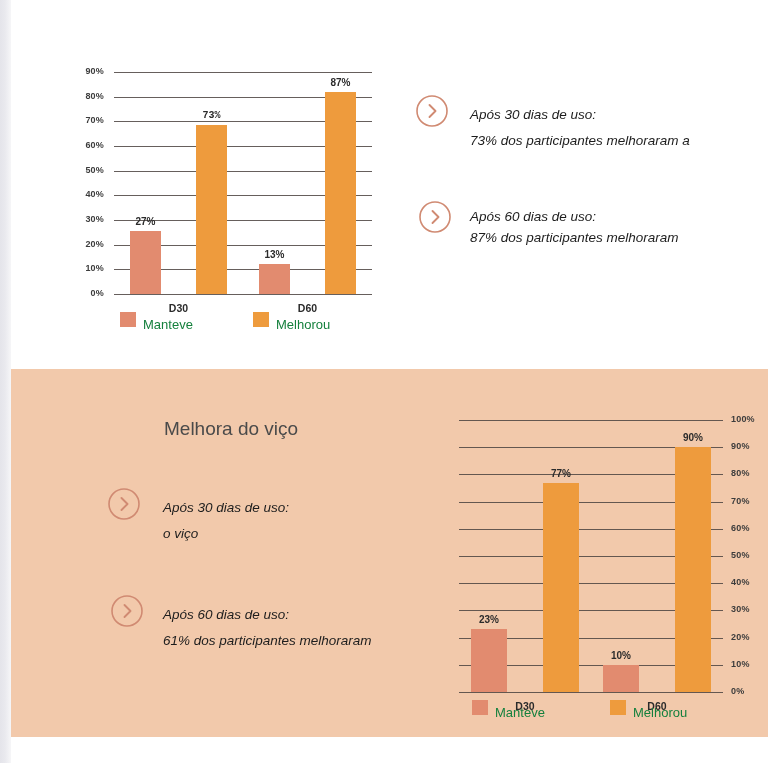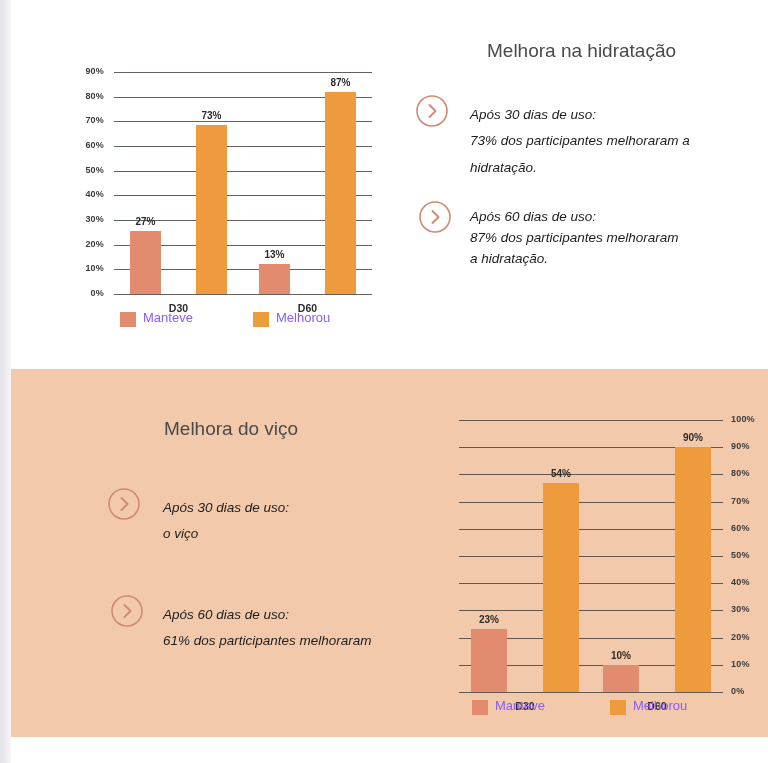--- a/index.html
+++ b/index.html
@@ -27,21 +27,21 @@
   .gridline{position:absolute;height:0;border-top:1px solid #4b4340;opacity:.85;}
   .tick-lbl{position:absolute;font-size:9px;color:#3c3c3c;font-weight:600;letter-spacing:.2px;white-space:nowrap;}
   .bar{position:absolute;bottom:0;}
   .bar.keep{background:#E28B6F;}
   .bar.improve{background:#EE9B3D;}
   .bar-val{position:absolute;font-size:10px;font-weight:700;color:#2b2b2b;white-space:nowrap;}
   .cat-lbl{position:absolute;font-size:10.5px;font-weight:700;color:#2b2b2b;white-space:nowrap;}
   .legend-sw{position:absolute;width:16px;height:15px;}
   .legend-sw.keep{background:#E28B6F;}
   .legend-sw.improve{background:#EE9B3D;}
-  .legend-txt{position:absolute;font-size:13px;color:#8b5cf6;white-space:nowrap;}
+  .legend-txt{position:absolute;font-size:13px;color:#15803d;white-space:nowrap;margin-top:7px;}
 
   
   .sec-title{position:absolute;font-size:19px;color:#4a4a4a;font-weight:400;white-space:nowrap;}
   .bullet-icon{position:absolute;width:34px;height:34px;}
   .bullet-icon svg{display:block;}
   .btxt{position:absolute;font-size:13.5px;color:#1d1d1d;line-height:1.95;}
   .btxt.tight{line-height:1.55;}
   .nowrap{white-space:nowrap;font-style:italic;}
 </style>
 </head>
@@ -72,57 +72,54 @@
       <div class="tick-lbl" style="top: 76px; left: 0px; width: 26px; text-align: right;">60%</div>
       <div class="gridline" style="left: 36px; top: 57.3333px; width: 258px;"></div>
       <div class="tick-lbl" style="top: 51.3333px; left: 0px; width: 26px; text-align: right;">70%</div>
       <div class="gridline" style="left: 36px; top: 32.6667px; width: 258px;"></div>
       <div class="tick-lbl" style="top: 26.6667px; left: 0px; width: 26px; text-align: right;">80%</div>
       <div class="gridline" style="left: 36px; top: 8px; width: 258px;"></div>
       <div class="tick-lbl" style="top: 2px; left: 0px; width: 26px; text-align: right;">90%</div>
       <div class="bar keep" style="left: 52px; top: 167.396px; width: 31px; height: 62.604px;"></div>
       <div class="bar-val" style="left: 46px; width: 43px; text-align: center; top: 152.396px;">27%</div>
       <div class="bar improve" style="left: 118px; top: 60.7373px; width: 31px; height: 169.263px;"></div>
-      <div class="bar-val" style="left: 112px; width: 43px; text-align: center; top: 45.7373px;">73%</div>
+      <div class="bar-val" style="left: 112px; width: 43px; text-align: center; top: 45.7373px; font-family: Liberation Mono, monospace;">73%</div>
       <div class="cat-lbl" style="left: 70.5px; width: 60px; text-align: center; top: 238px;">D30</div>
       <div class="bar keep" style="left: 181px; top: 199.857px; width: 31px; height: 30.1427px;"></div>
       <div class="bar-val" style="left: 175px; width: 43px; text-align: center; top: 184.857px;">13%</div>
       <div class="bar improve" style="left: 247px; top: 28.276px; width: 31px; height: 201.724px;"></div>
       <div class="bar-val" style="left: 241px; width: 43px; text-align: center; top: 13.276px;">87%</div>
       <div class="cat-lbl" style="left: 199.5px; width: 60px; text-align: center; top: 238px;">D60</div>
       <div class="legend-sw keep" style="left: 42px; top: 248px;"></div>
       <div class="legend-txt" style="left: 65px; top: 246px;">Manteve</div>
       <div class="legend-sw improve" style="left: 175px; top: 248px;"></div>
       <div class="legend-txt" style="left: 198px; top: 246px;">Melhorou</div>
     </div>
 
-  <div class="sec-title" style="left:487px;top:40px;">Melhora na hidratação</div>
 
   <div class="bullet-icon" style="left:415px;top:94px;">
     <svg width="34" height="34" viewBox="0 0 34 34">
       <circle cx="17" cy="17" r="15" fill="none" stroke="#D08A72" stroke-width="1.6"></circle>
       <path d="M14.5 11 L20.5 17 L14.5 23" fill="none" stroke="#D08A72" stroke-width="1.9" stroke-linecap="round" stroke-linejoin="round"></path>
     </svg>
   </div>
   <div class="btxt" style="left:470px;top:102px;width:280px;">
     <div class="nowrap">Após 30 dias de uso:</div>
     <div class="nowrap">73% dos participantes melhoraram a</div>
-    <div class="nowrap">hidratação.</div>
   </div>
 
   <div class="bullet-icon" style="left:418px;top:200px;">
     <svg width="34" height="34" viewBox="0 0 34 34">
       <circle cx="17" cy="17" r="15" fill="none" stroke="#D08A72" stroke-width="1.6"></circle>
       <path d="M14.5 11 L20.5 17 L14.5 23" fill="none" stroke="#D08A72" stroke-width="1.9" stroke-linecap="round" stroke-linejoin="round"></path>
     </svg>
   </div>
   <div class="btxt tight" style="left:470px;top:207px;width:285px;">
     <div class="nowrap">Após 60 dias de uso:</div>
     <div class="nowrap">87% dos participantes melhoraram</div>
-    <div class="nowrap">a hidratação.</div>
   </div>
 
   <div class="sec-title" style="left:164px;top:418px;">Melhora do viço</div>
 
   <div class="bullet-icon" style="left:107px;top:487px;">
     <svg width="34" height="34" viewBox="0 0 34 34">
       <circle cx="17" cy="17" r="15" fill="none" stroke="#D08A72" stroke-width="1.6"></circle>
       <path d="M14.5 11 L20.5 17 L14.5 23" fill="none" stroke="#D08A72" stroke-width="1.9" stroke-linecap="round" stroke-linejoin="round"></path>
     </svg>
   </div>
@@ -162,21 +159,21 @@
       <div class="tick-lbl" style="top: 83.6px; left: 276px;">70%</div>
       <div class="gridline" style="left: 4px; top: 62.4px; width: 264px;"></div>
       <div class="tick-lbl" style="top: 56.4px; left: 276px;">80%</div>
       <div class="gridline" style="left: 4px; top: 35.2px; width: 264px;"></div>
       <div class="tick-lbl" style="top: 29.2px; left: 276px;">90%</div>
       <div class="gridline" style="left: 4px; top: 8px; width: 264px;"></div>
       <div class="tick-lbl" style="top: 2px; left: 276px;">100%</div>
       <div class="bar keep" style="left: 16px; top: 217.44px; width: 36px; height: 62.56px;"></div>
       <div class="bar-val" style="left: 10px; width: 48px; text-align: center; top: 202.44px;">23%</div>
       <div class="bar improve" style="left: 88px; top: 70.56px; width: 36px; height: 209.44px;"></div>
-      <div class="bar-val" style="left: 82px; width: 48px; text-align: center; top: 55.56px;">54%</div>
+      <div class="bar-val" style="left: 82px; width: 48px; text-align: center; top: 55.56px;">77%</div>
       <div class="cat-lbl" style="left: 40px; width: 60px; text-align: center; top: 288px;">D30</div>
       <div class="bar keep" style="left: 148px; top: 252.8px; width: 36px; height: 27.2px;"></div>
       <div class="bar-val" style="left: 142px; width: 48px; text-align: center; top: 237.8px;">10%</div>
       <div class="bar improve" style="left: 220px; top: 35.2px; width: 36px; height: 244.8px;"></div>
       <div class="bar-val" style="left: 214px; width: 48px; text-align: center; top: 20.2px;">90%</div>
       <div class="cat-lbl" style="left: 172px; width: 60px; text-align: center; top: 288px;">D60</div>
       <div class="legend-sw keep" style="left: 17px; top: 288px;"></div>
       <div class="legend-txt" style="left: 40px; top: 286px;">Manteve</div>
       <div class="legend-sw improve" style="left: 155px; top: 288px;"></div>
       <div class="legend-txt" style="left: 178px; top: 286px;">Melhorou</div>

